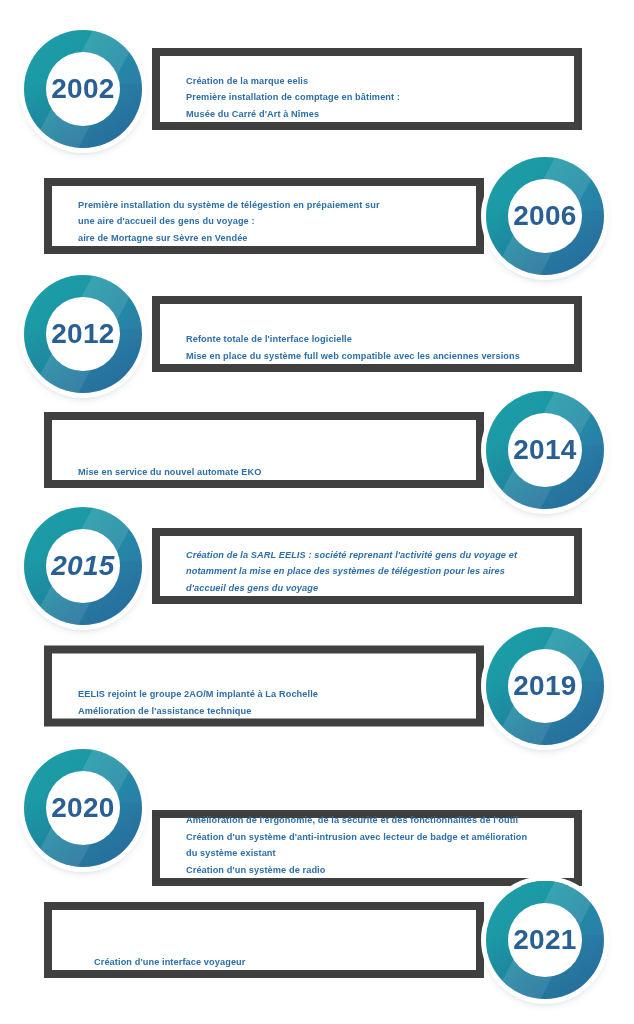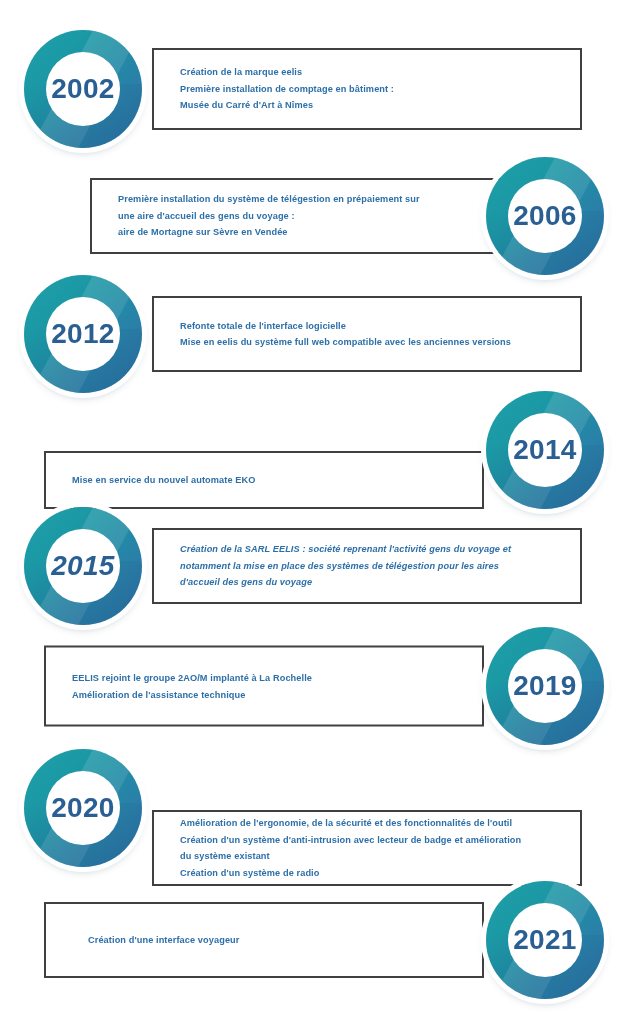--- a/index.html
+++ b/index.html
@@ -28,27 +28,27 @@
     position: absolute;
     left: 0;
     width: 634px;
     height: 128px;
   }
 
   
   .box {
     position: absolute;
     box-sizing: border-box;
-    border: 2px solid #404040;
+    border: 8px solid #404040;
     background: transparent;
     top: 50%;
     transform: translateY(-50%);
     z-index: 1;
     display: flex;
-    align-items: center;
+    align-items: flex-end;
   }
   .row.left .box {
     left: 152px;
     right: 52px;
     width: 430px;
   }
   .row.right .box {
     left: 44px;
     width: 440px;
   }
@@ -154,52 +154,52 @@
         <div class="badge-ring">
           <div class="badge-facet-a"></div>
           <div class="badge-facet-b"></div>
         </div>
         <div class="badge-inner">
           <span class="badge-year">2002</span>
         </div>
       </div>
     </div>
     <div class="row right" style="top: 160px; height: 112px;">
-      <div class="box" style="height: 76px; margin-left: 46px;">
+      <div class="box" style="height: 76px;">
         <div class="box-text">Première installation du système de télégestion en prépaiement sur
 une aire d'accueil des gens du voyage :
 aire de Mortagne sur Sèvre en Vendée</div>
       </div>
       <div class="badge">
         <div class="badge-ring">
           <div class="badge-facet-a"></div>
           <div class="badge-facet-b"></div>
         </div>
         <div class="badge-inner">
           <span class="badge-year">2006</span>
         </div>
       </div>
     </div>
     <div class="row left" style="top: 278px; height: 112px;">
       <div class="box" style="height: 76px;">
         <div class="box-text">Refonte totale de l'interface logicielle
-Mise en eelis du système full web compatible avec les anciennes versions</div>
+Mise en place du système full web compatible avec les anciennes versions</div>
       </div>
       <div class="badge">
         <div class="badge-ring">
           <div class="badge-facet-a"></div>
           <div class="badge-facet-b"></div>
         </div>
         <div class="badge-inner">
           <span class="badge-year">2012</span>
         </div>
       </div>
     </div>
     <div class="row right" style="top: 400px; height: 100px;">
-      <div class="box" style="height: 58px; margin-top: 30px;">
+      <div class="box" style="height: 76px;">
         <div class="box-text">Mise en service du nouvel automate EKO</div>
       </div>
       <div class="badge">
         <div class="badge-ring">
           <div class="badge-facet-a"></div>
           <div class="badge-facet-b"></div>
         </div>
         <div class="badge-inner">
           <span class="badge-year">2014</span>
         </div>

